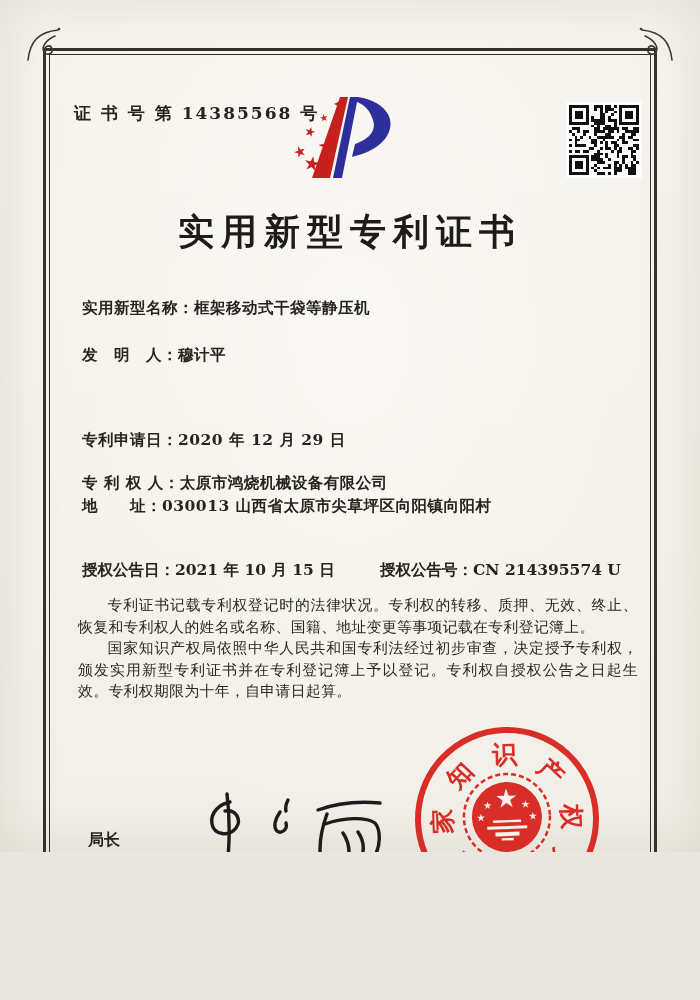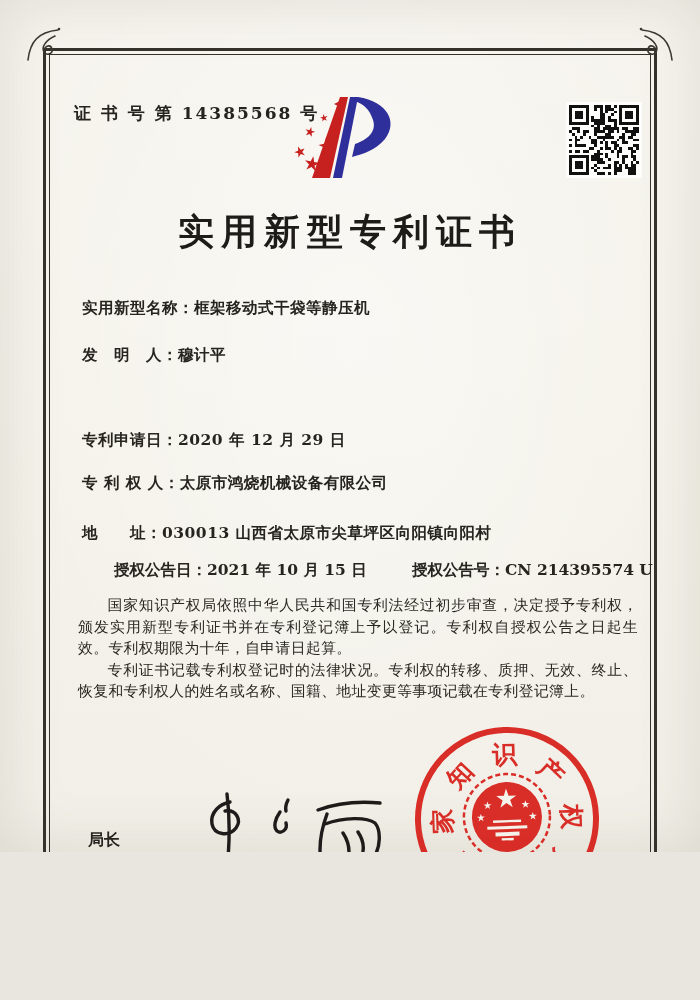--- a/index.html
+++ b/index.html
@@ -29,22 +29,22 @@
   .cert-no{position:absolute;left:74px;top:102px;font-size:17px;font-weight:700;letter-spacing:2px;}
   .logo{position:absolute;left:288px;top:94px;width:118px;height:88px;}
   .logo svg{width:100%;height:100%;display:block;}
   .logo-red{fill:var(--logo-red);} .logo-blue{fill:var(--logo-blue);}
   .qr{position:absolute;left:566px;top:102px;width:76px;height:76px;background:#fdfdfb;padding:3px;}
   .qr svg{width:100%;height:100%;display:block;shape-rendering:crispEdges;}
   .title{position:absolute;left:0;right:0;top:208px;text-align:center;
          font-size:36px;font-weight:700;letter-spacing:7px;color:#1e1c18;}
   
   .field{position:absolute;left:82px;right:60px;font-size:15.5px;font-weight:700;letter-spacing:.5px;white-space:nowrap;}
-  .f1{top:298px;} .f2{top:345px;} .f3{top:388px;} .f4{top:430px;} .f5{top:473px;} .f6{top:523px;}
-  .grant{position:absolute;left:82px;right:60px;top:560px;font-size:15.5px;font-weight:700;white-space:nowrap;margin-left:32px;}
+  .f1{top:298px;} .f2{top:345px;} .f3{top:388px;} .f4{top:430px;} .f5{top:473px;} .f6{top:496px;}
+  .grant{position:absolute;left:82px;right:60px;top:560px;font-size:15.5px;font-weight:700;white-space:nowrap;}
   .grant .g2{position:absolute;left:298px;top:0;}
   
   .body-text{position:absolute;left:78px;right:62px;top:594px;font-size:14.8px;line-height:21.5px;
              font-weight:500;text-align:justify;color:#2a2823;}
   .body-text p{text-indent:2em;letter-spacing:.4px;}
   
   .officer{position:absolute;left:88px;top:824px;font-size:16px;font-weight:700;line-height:32px;}
   .signature{position:absolute;left:190px;top:788px;width:212px;height:100px;color:#1d1c1a;}
   .signature svg{width:100%;height:100%;display:block;}
   
@@ -340,22 +340,22 @@
   <div class="field f4"><span>专利申请日：</span><span>2020 年 12 月 29 日</span></div>
   <div class="field f5"><span>专 利 权 人：</span><span>太原市鸿烧机械设备有限公司</span></div>
   <div class="field f6"><span>地　　址：</span><span>030013 山西省太原市尖草坪区向阳镇向阳村</span></div>
 
   <div class="grant">
     <span class="g1"><span>授权公告日：</span><span>2021 年 10 月 15 日</span></span>
     <span class="g2"><span>授权公告号：</span><span>CN 214395574 U</span></span>
   </div>
 
   <div class="body-text">
+    <p>专利证书记载专利权登记时的法律状况。专利权的转移、质押、无效、终止、恢复和专利权人的姓名或名称、国籍、地址变更等事项记载在专利登记簿上。</p>
     <p>国家知识产权局依照中华人民共和国专利法经过初步审查，决定授予专利权，颁发实用新型专利证书并在专利登记簿上予以登记。专利权自授权公告之日起生效。专利权期限为十年，自申请日起算。</p>
-    <p>专利证书记载专利权登记时的法律状况。专利权的转移、质押、无效、终止、恢复和专利权人的姓名或名称、国籍、地址变更等事项记载在专利登记簿上。</p>
   </div>
 
   <div class="officer">
     <div>局长</div>
     <div>申长雨</div>
   </div>
 
   <div class="signature">
     <svg viewBox="0 0 212 100">
       <g fill="none" stroke="currentColor" stroke-width="3.4" stroke-linecap="round" stroke-linejoin="round">

